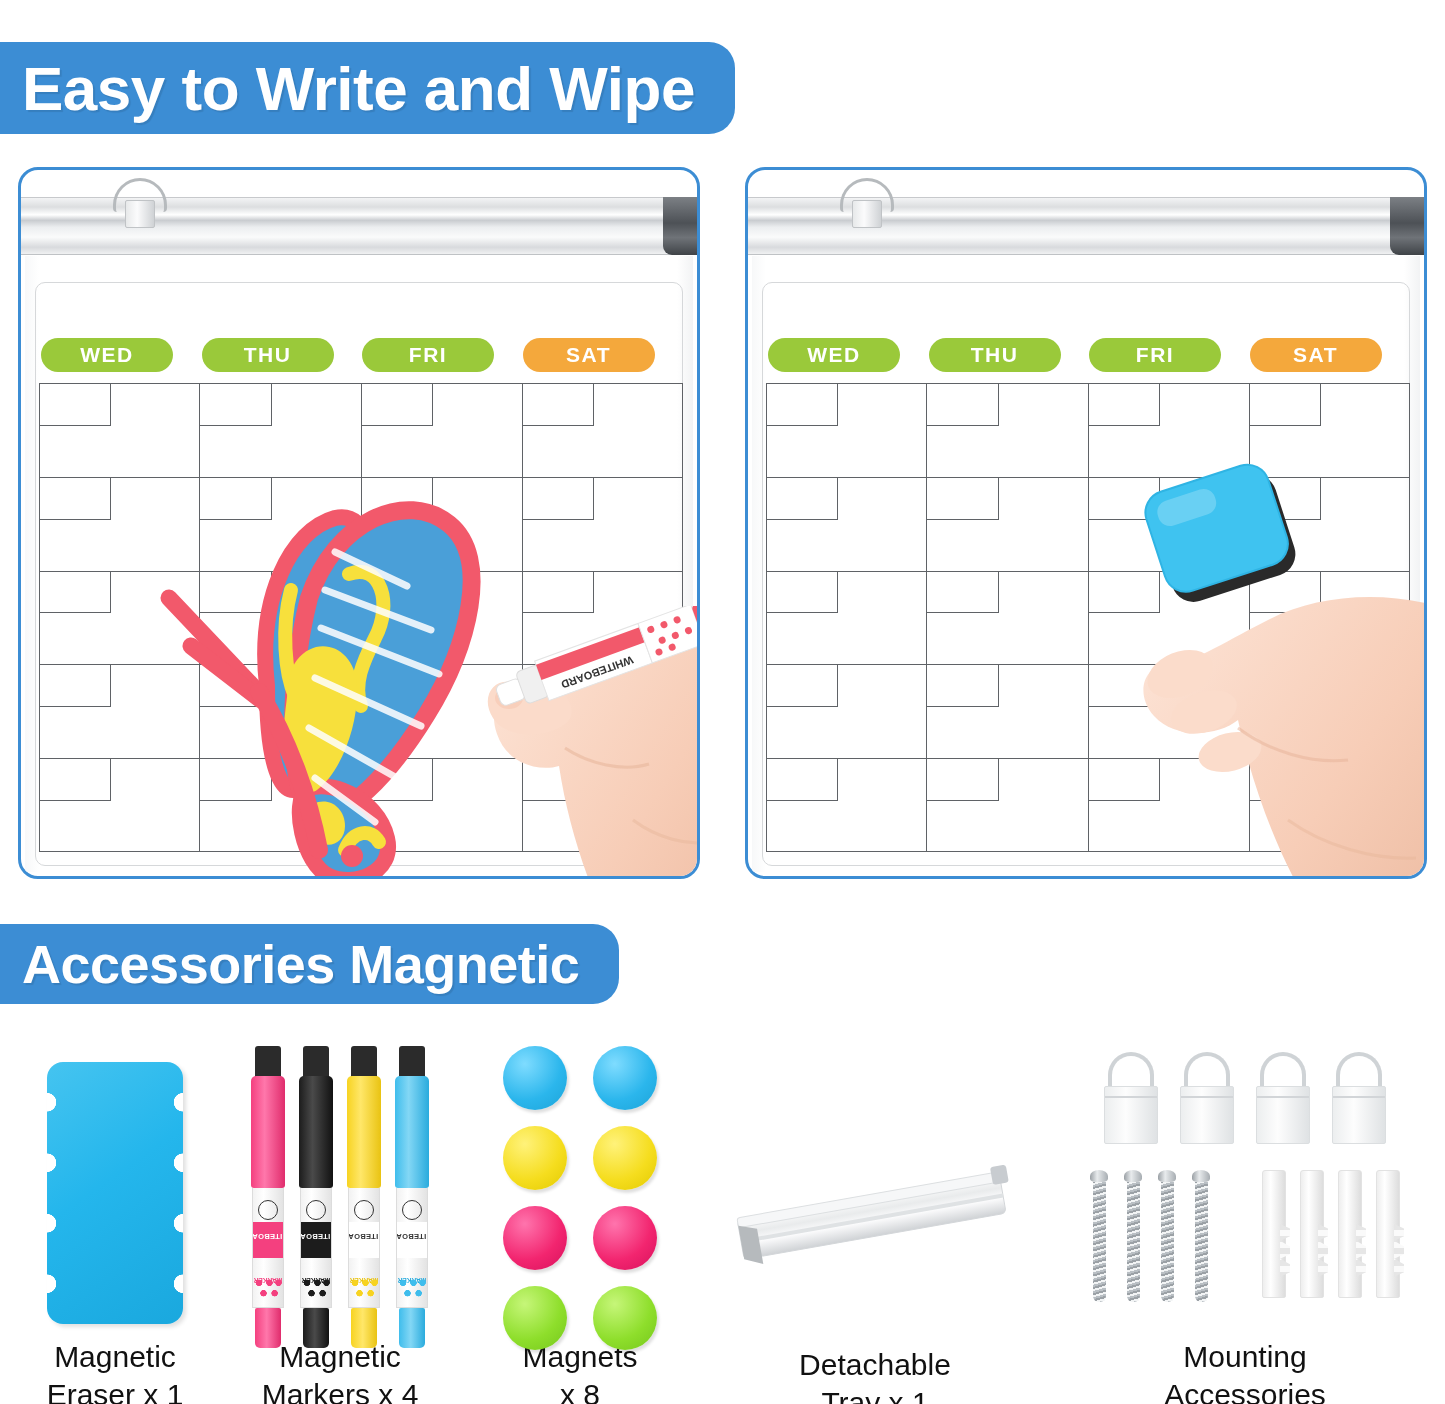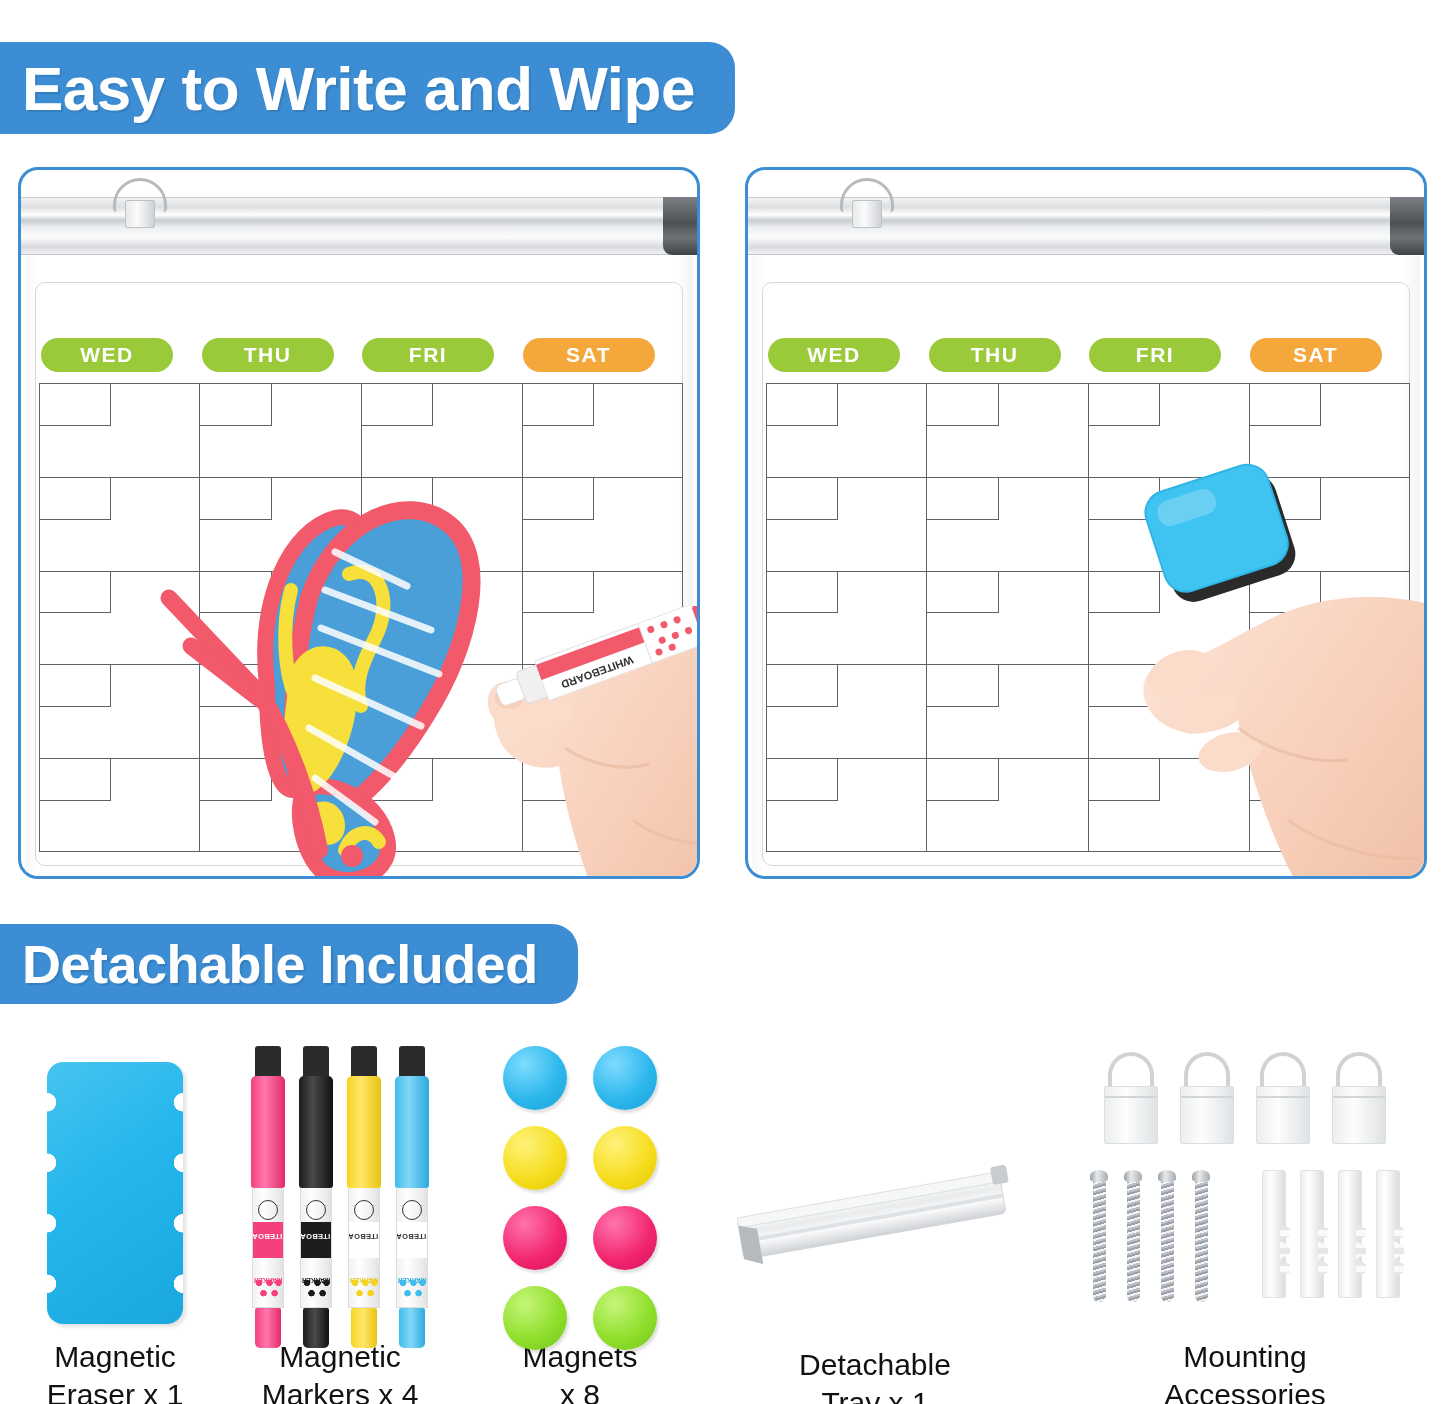--- a/index.html
+++ b/index.html
@@ -463,21 +463,21 @@
     <svg class="arm" style="left:396px; top:282px; width:190px; height:180px;" viewBox="0 0 190 180">
       <g transform="rotate(-18 95 90)">
         <rect x="18" y="30" width="128" height="104" rx="22" fill="#2a2a2a"></rect>
         <rect x="14" y="18" width="128" height="104" rx="22" fill="#3fc3f0" stroke="#2fb4e4" stroke-width="2"></rect>
         <rect x="26" y="28" width="60" height="26" rx="12" fill="#ffffff" opacity=".22"></rect>
       </g>
     </svg>
   </div>
 
   <div class="banner" id="banner-acc">
-    <span>Detachable Included</span>
+    <span>Accessories Magnetic</span>
   </div>
 
   <div id="acc-row">
 
     <div class="acc-group" style="left:10px; top:4px; width:210px;">
       <div class="acc-art" style="height:300px; padding-top:24px;">
         <div class="eraser-shape"></div>
       </div>
       <div class="acc-caption">Magnetic
 Eraser x 1</div>

